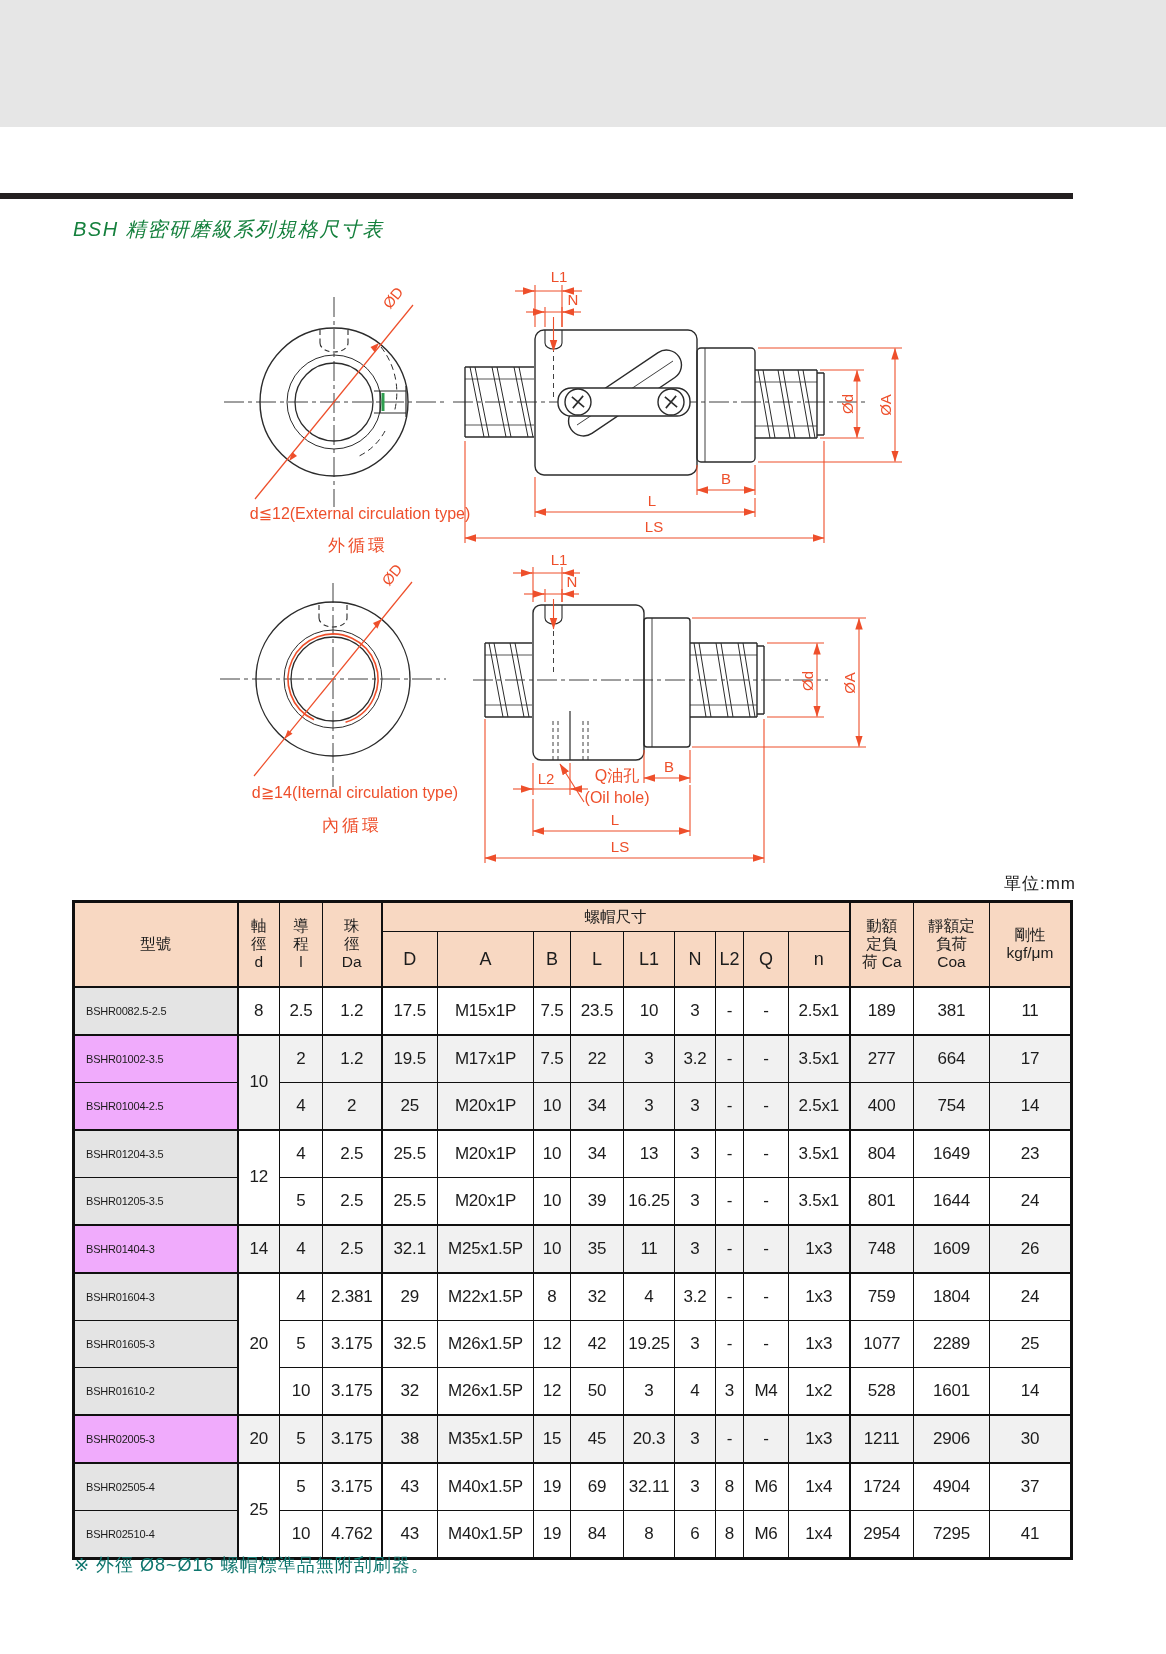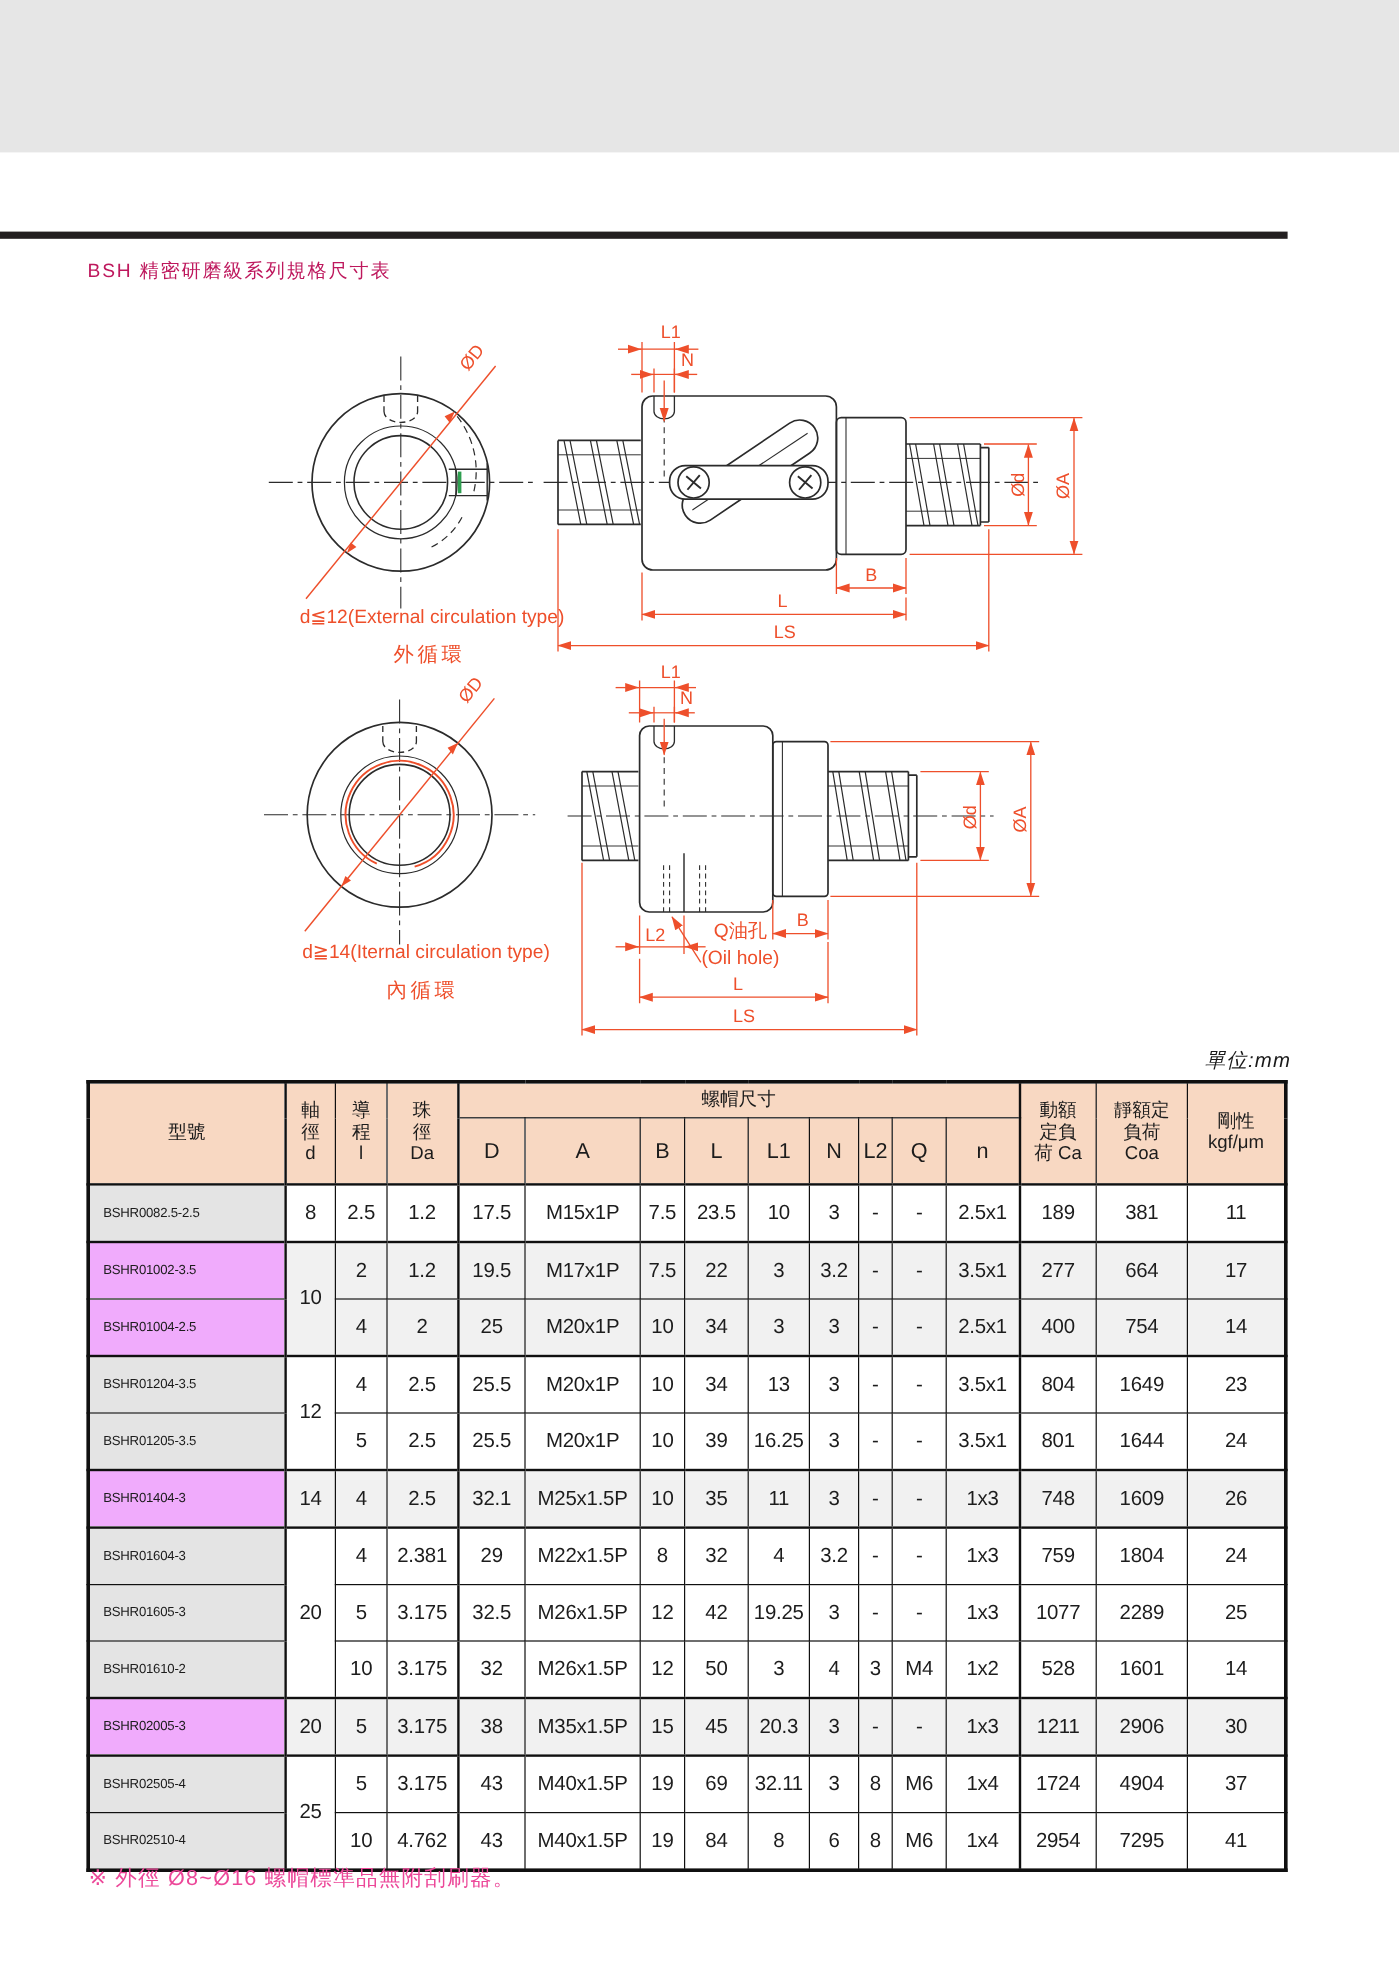--- a/index.html
+++ b/index.html
@@ -1,22 +1,22 @@
 <!DOCTYPE html>
 <html><head>
 <meta charset="utf-8">
 <style>
   html,body{margin:0;padding:0;background:#ffffff;}
   body{width:1166px;height:1654px;position:relative;font-family:"Liberation Sans","DejaVu Sans",sans-serif;color:#1c1c1c;}
   .abs{position:absolute;}
   .top-band{left:0;top:0;width:1166px;height:127px;background:#e6e6e6;}
   .rule{left:0;top:193px;width:1073px;height:6px;background:#231f20;}
-  .title{left:73px;top:216px;font-size:16px;font-weight:500;letter-spacing:1.5px;color:#be185d;white-space:nowrap;}
-  .unit{left:72px;top:872px;width:1004px;text-align:right;font-size:17px;color:#1a1a1a;letter-spacing:1px;font-style:italic;}
-  .footnote{left:74px;top:1553px;font-size:18px;color:#ec4899;letter-spacing:1px;white-space:nowrap;}
+  .title{left:73px;top:216px;font-size:20px;font-weight:500;letter-spacing:1.5px;color:#15803d;white-space:nowrap;font-style:italic;}
+  .unit{left:72px;top:872px;width:1004px;text-align:right;font-size:17px;color:#1a1a1a;letter-spacing:1px;}
+  .footnote{left:74px;top:1553px;font-size:18px;color:#0f766e;letter-spacing:1px;white-space:nowrap;}
   svg{position:absolute;overflow:visible;}
   svg text{font-family:"Liberation Sans","DejaVu Sans",sans-serif;}
   .otxt{fill:#ee4f2b;font-size:16px;}
   .ozh{fill:#ee4f2b;font-size:17px;letter-spacing:3px;}
   .dtxt{fill:#ee4f2b;font-size:15px;}
   
   table.spec{position:absolute;left:72px;top:900px;border-collapse:collapse;border:3px solid #101010;table-layout:fixed;background:#fff;}
   .spec th,.spec td{border:1px solid #101010;text-align:center;font-weight:normal;padding:0;overflow:hidden;}
   .spec thead th{background:#f8d8c2;font-size:15.5px;line-height:18px;white-space:pre-line;}
   .spec thead tr.h2 th{font-size:18px;}

